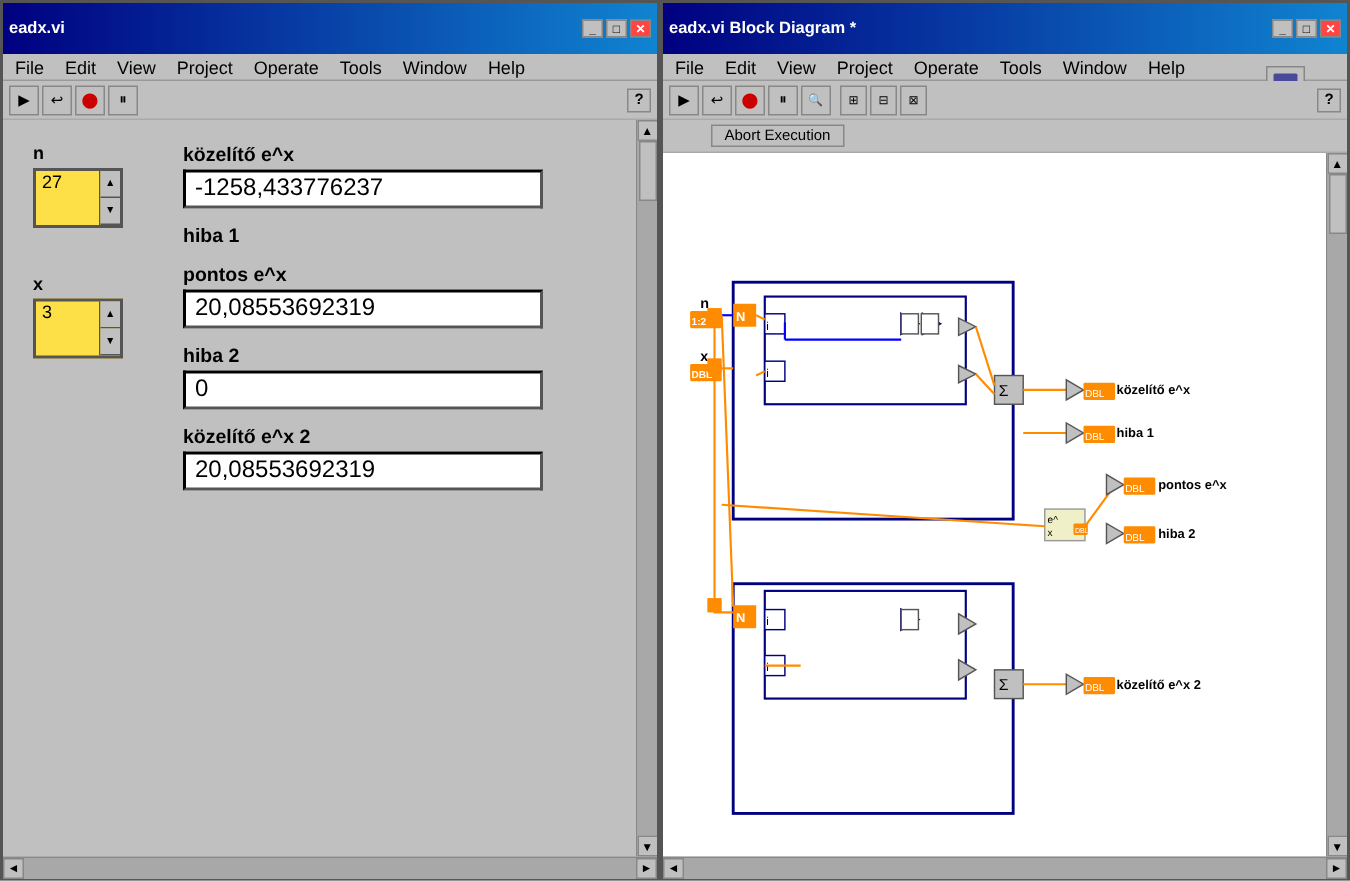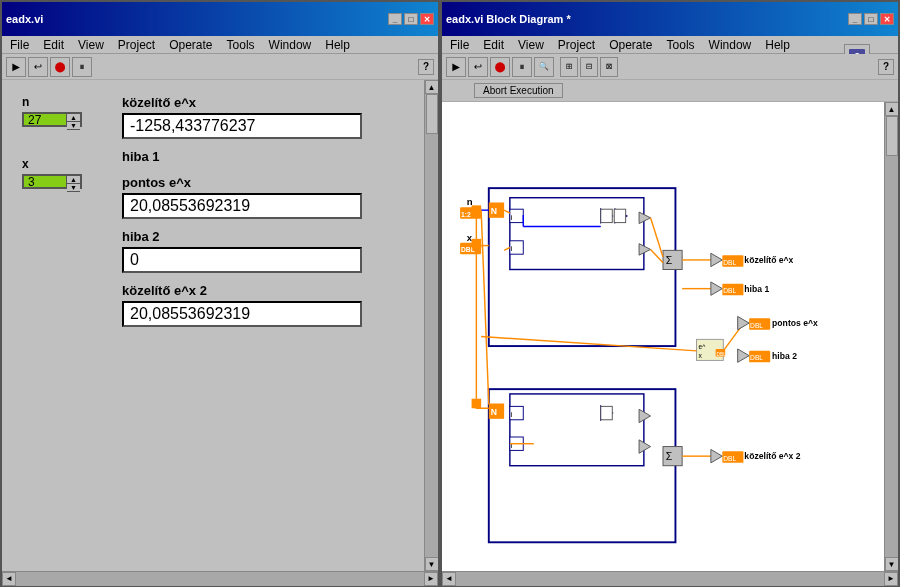--- a/index.html
+++ b/index.html
@@ -134,25 +134,25 @@
 
     .control-label {
       font-size: 12px;
       font-weight: bold;
       color: #000;
       margin-bottom: 1px;
     }
 
     .numeric-control {
       width: 60px;
-      height: 15px;
-      background: #84cc16;
+      height: 40px;
+      background: #fde047;
       border: 2px solid #555;
       display: flex;
-      align-items: center;
+      align-items: flex-start;
       padding: 0 4px;
       font-size: 12px;
       position: relative;
     }
 
     .numeric-arrows {
       position: absolute;
       right: 0;
       top: 0;
       bottom: 0;

